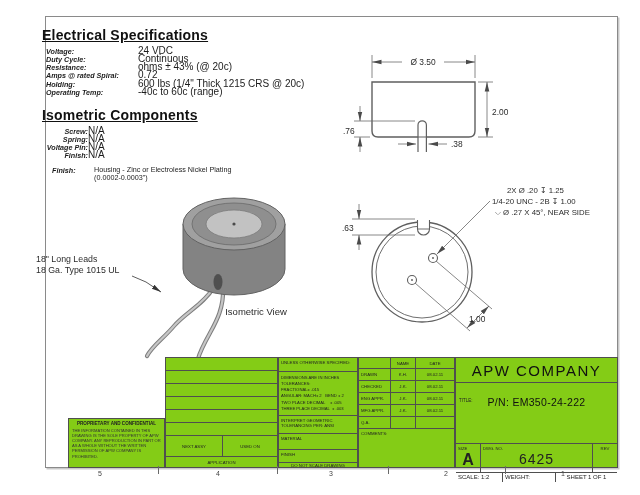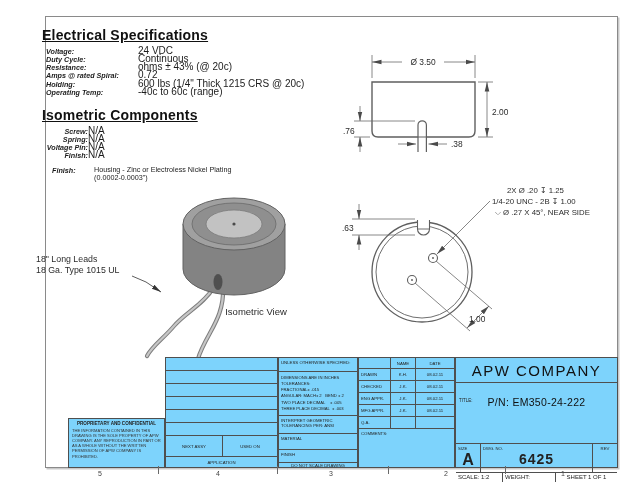--- a/index.html
+++ b/index.html
@@ -20,21 +20,21 @@
   .spec-value{font-size:10px;}
   .finish-wrap{display:flex;white-space:nowrap;}
   .finish-val{font-size:7.2px;line-height:8.2px;}
 
   svg text{font-family:"Liberation Sans","DejaVu Sans",sans-serif;fill:#2b2b2b;}
   .dimtxt{font-size:8.4px;}
   .callout{font-size:7.8px;}
 
   
   #tblock{left:45px;top:355px;width:573px;height:113px;font-size:4.3px;color:#222;}
-  .box{position:absolute;border:1px solid #4f4f4f;background:#7dd3fc;}
+  .box{position:absolute;border:1px solid #4f4f4f;background:#84cc16;}
 
   
   #prop{left:23px;top:63px;width:97px;height:50px;padding:2px 3px;}
   .prop-head{font-size:4.6px;font-weight:bold;text-align:center;margin-bottom:1.5px;}
   .prop-body{font-size:4.1px;line-height:5.2px;color:#333;}
 
   
   #apptbl{left:120px;top:2px;width:113px;height:111px;}
   .app-empty{height:13px;border-bottom:1px solid #4f4f4f;}
   .app-assy{height:21px;display:flex;border-bottom:1px solid #4f4f4f;}
@@ -68,21 +68,21 @@
   .corp-name{height:25px;line-height:25px;text-align:center;font-size:15px;letter-spacing:1.5px;color:#111;border-bottom:1px solid #4f4f4f;}
   .corp-title{height:48px;position:relative;border-bottom:1px solid #4f4f4f;}
   .title-lbl{position:absolute;top:1.5px;left:3px;font-size:4.5px;}
   .pn{margin-top:13px;text-align:center;font-size:10.5px;letter-spacing:.3px;color:#111;}
   .size-row{height:29px;display:flex;border-bottom:1px solid #4f4f4f;}
   .size-cell{width:25px;border-right:1px solid #4f4f4f;text-align:center;}
   .dwg-cell{flex:1;border-right:1px solid #4f4f4f;}
   .rev-cell{width:24px;text-align:center;padding-top:2px;}
   .cell-lbl{font-size:4.2px;text-align:left;padding:1.5px 0 0 2px;}
   .size-a{font-size:16px;font-weight:bold;line-height:17px;}
-  .dwg-no{font-size:14px;text-align:center;letter-spacing:1px;line-height:16px;font-weight:bold;}
+  .dwg-no{font-size:14px;text-align:center;letter-spacing:1px;line-height:16px;}
   .foot-row{height:9px;display:flex;font-size:6px;}
   .foot-row div{line-height:8px;white-space:nowrap;}
   .f-scale{width:47px;border-right:1px solid #4f4f4f;padding-left:2px;}
   .f-weight{width:53px;border-right:1px solid #4f4f4f;padding-left:2px;}
   .f-sheet{flex:1;text-align:center;}
 
   
   .tick{width:1px;height:8px;background:#6a6a6a;top:466px;}
   .zone{width:12px;top:470px;font-size:7px;color:#444;text-align:center;}
 </style>

